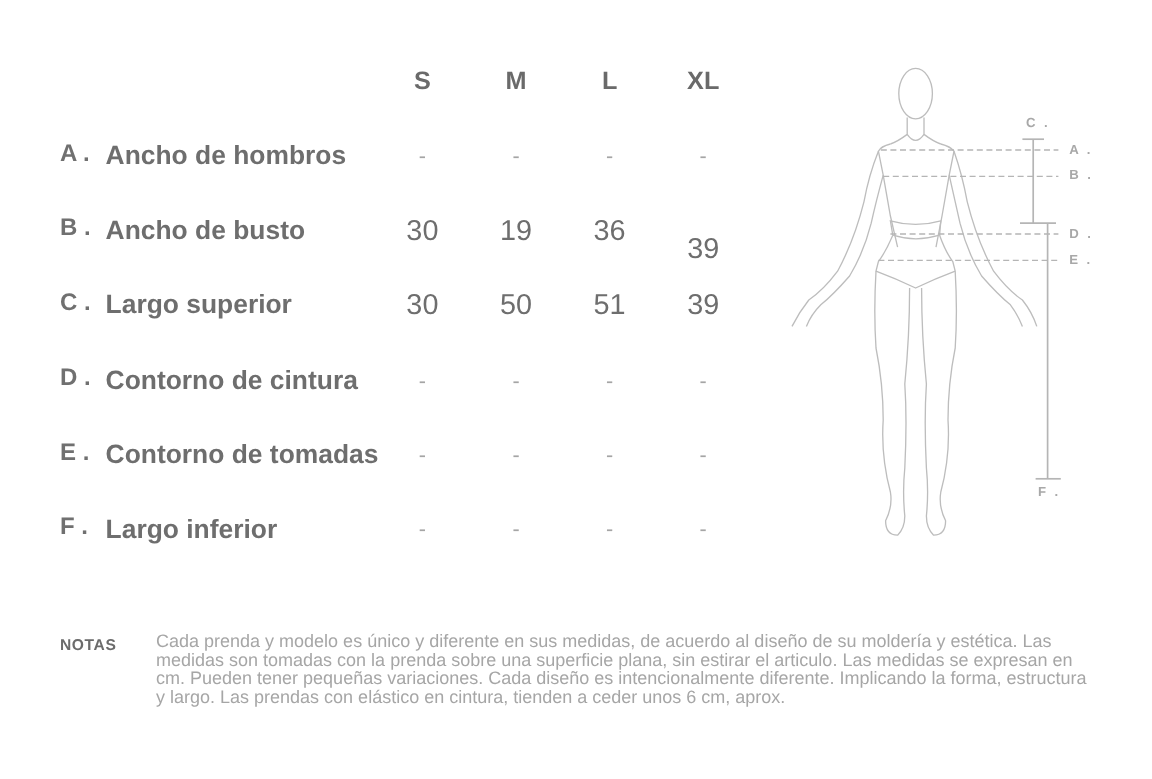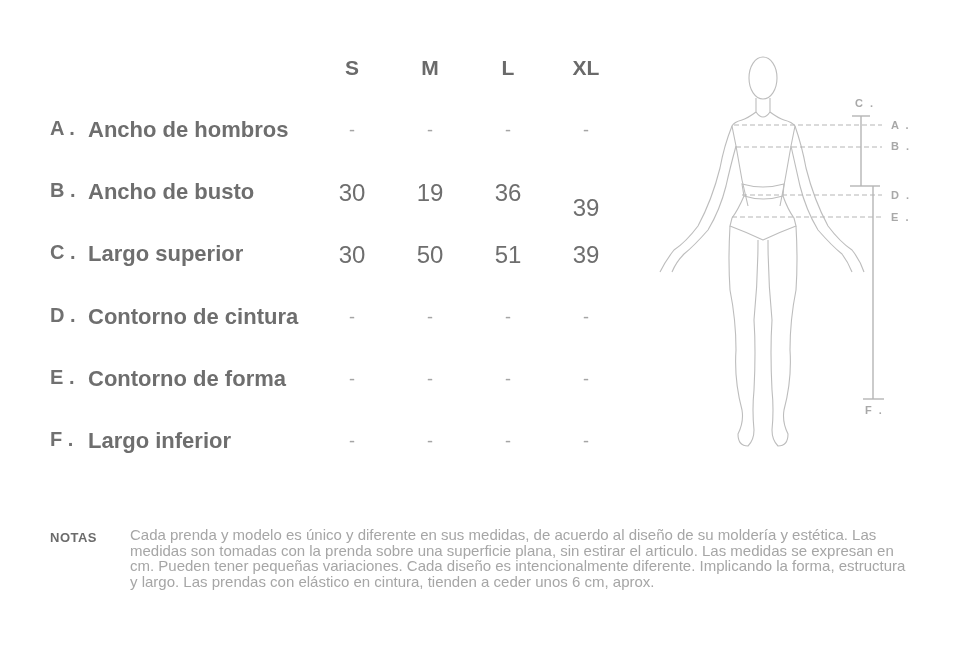--- a/index.html
+++ b/index.html
@@ -74,21 +74,21 @@
   <span class="letter">D .</span>
   <span class="label">Contorno de cintura</span>
 </div>
 <div class="cell dash" style="left:322px;top:307px">-</div>
 <div class="cell dash" style="left:400px;top:307px">-</div>
 <div class="cell dash" style="left:478px;top:307px">-</div>
 <div class="cell dash" style="left:556px;top:307px">-</div>
 
 <div class="row" style="top:366px">
   <span class="letter">E .</span>
-  <span class="label">Contorno de forma</span>
+  <span class="label">Contorno de tomadas</span>
 </div>
 <div class="cell dash" style="left:322px;top:369px">-</div>
 <div class="cell dash" style="left:400px;top:369px">-</div>
 <div class="cell dash" style="left:478px;top:369px">-</div>
 <div class="cell dash" style="left:556px;top:369px">-</div>
 
 <div class="row" style="top:428px">
   <span class="letter">F .</span>
   <span class="label">Largo inferior</span>
 </div>

